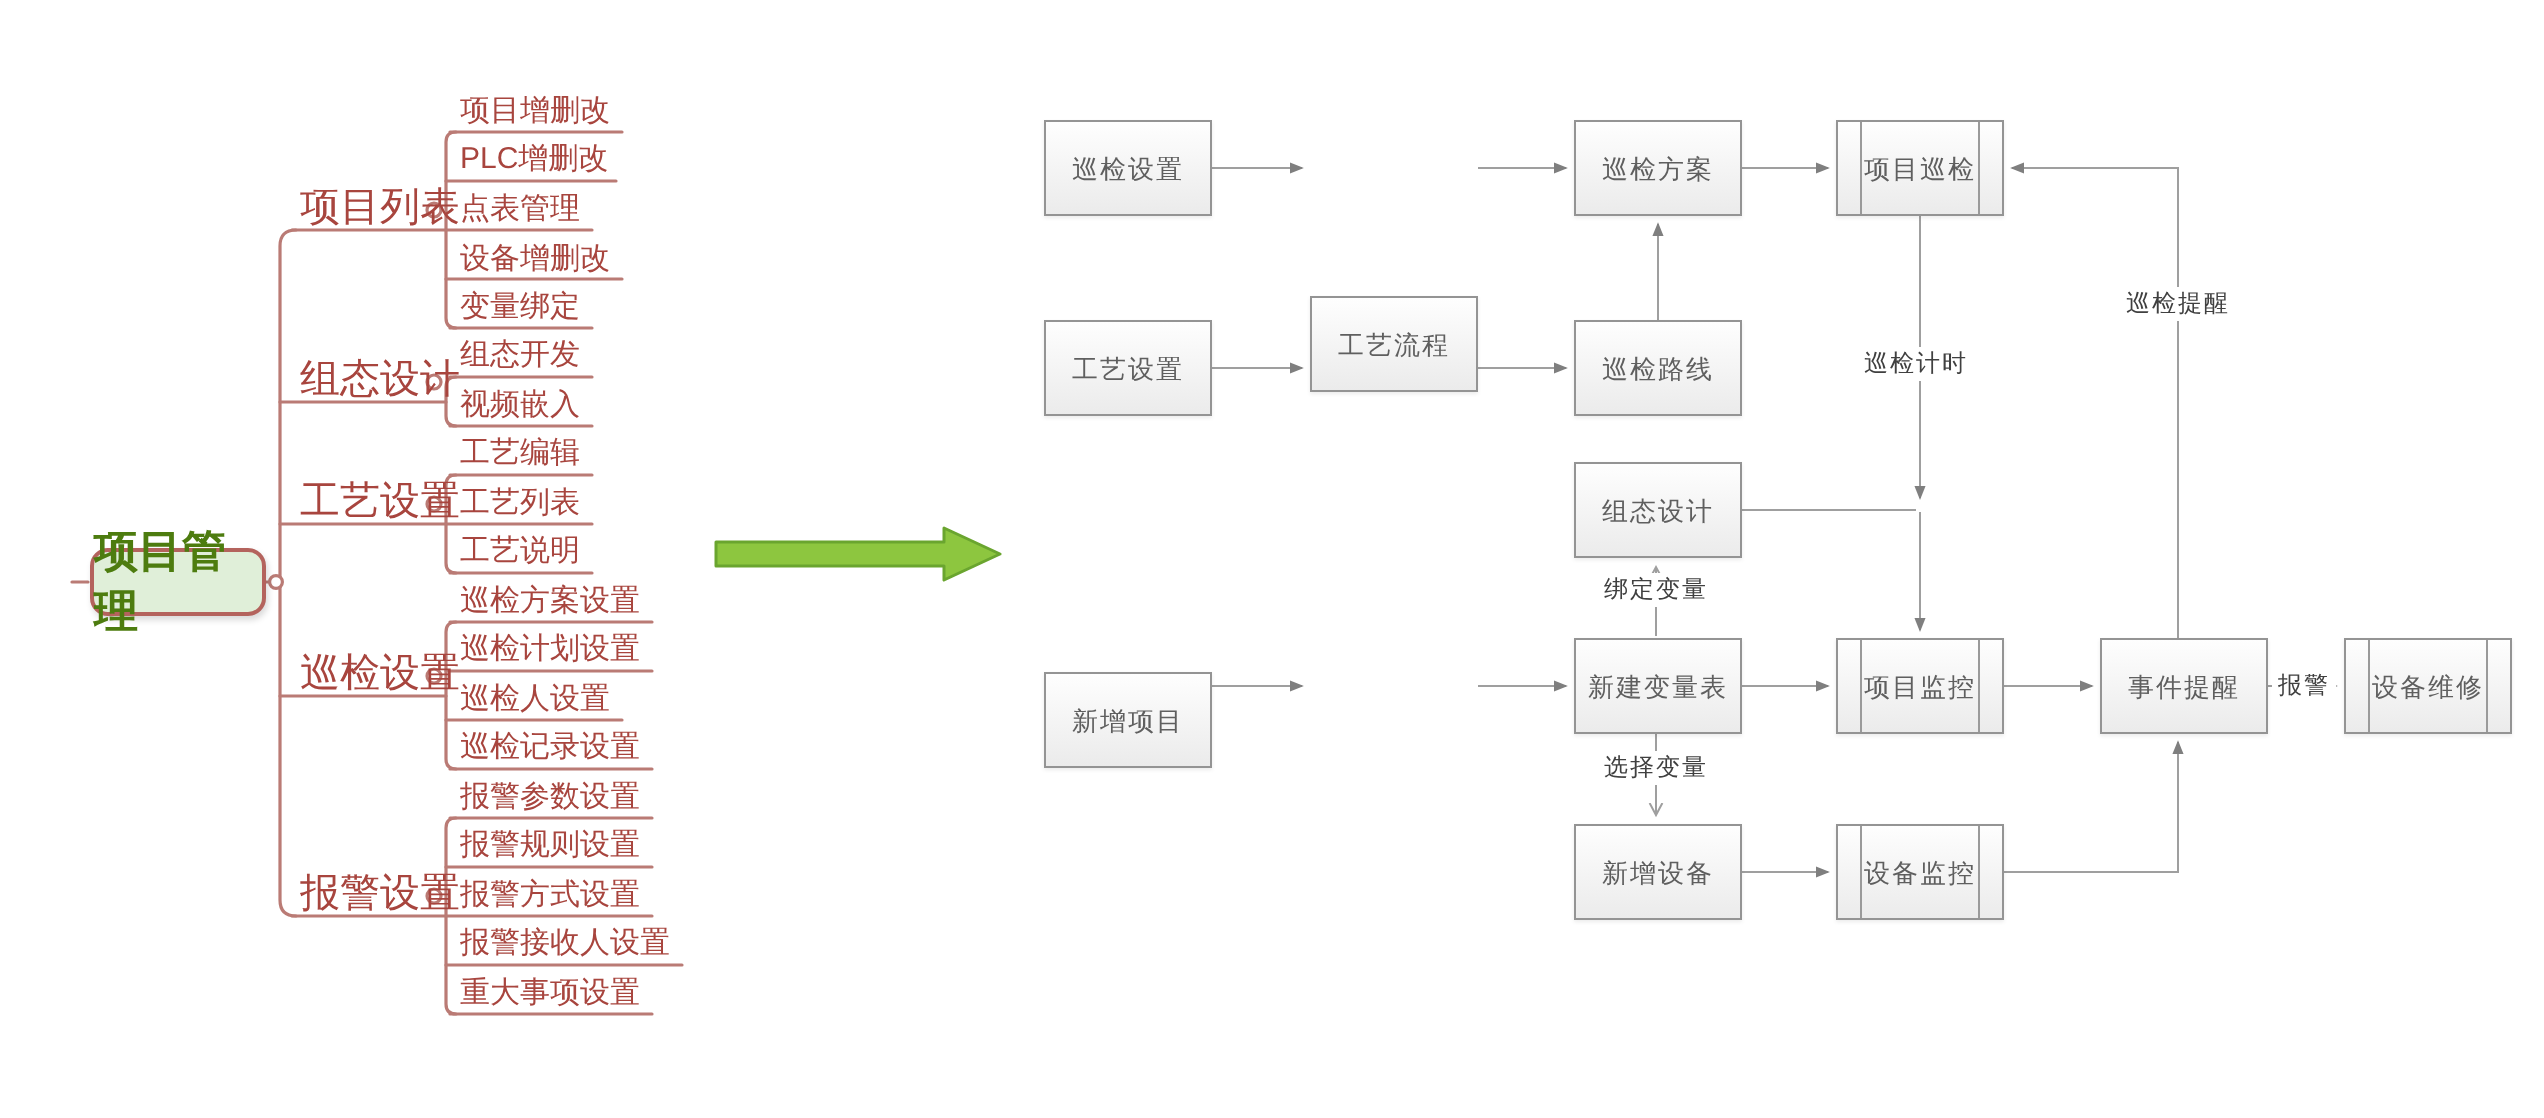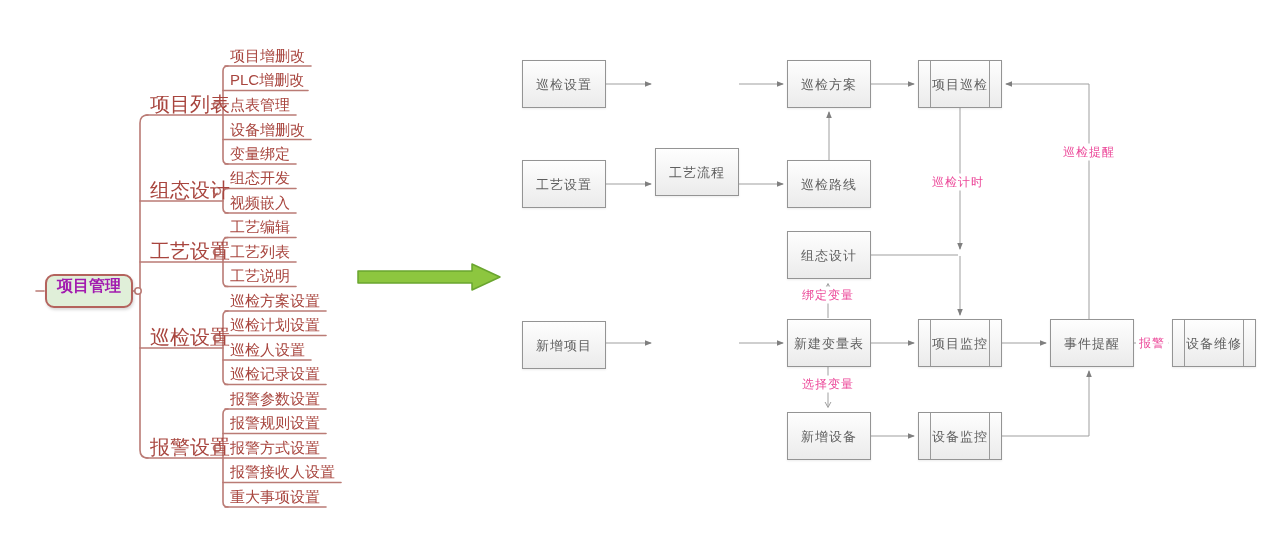--- a/index.html
+++ b/index.html
@@ -6,22 +6,22 @@
   .canvas{
     position:relative; width:1272px; height:559px; background:#ffffff;
     font-family:"Liberation Sans","DejaVu Sans",sans-serif; overflow:hidden;
   }
   .layer{position:absolute; left:0; top:0; width:1272px; height:559px;}
 
   
   .mm-root{
     position:absolute; left:45px; top:274px; width:88px; height:34px;
     background:#e0efd9; border:2px solid #b4635d; border-radius:9px;
-    display:flex; align-items:flex-start; justify-content:center;
-    font-size:16px; font-weight:bold; color:#a21caf; box-sizing:border-box;
+    display:flex; align-items:center; justify-content:center;
+    font-size:22px; font-weight:bold; color:#4d7c0f; box-sizing:border-box;
     box-shadow:1px 2px 3px rgba(0,0,0,.15);
   }
   .mm-branch{
     position:absolute; height:20px; line-height:20px; font-size:20px;
     color:#a8453e; white-space:nowrap;
   }
   .mm-leaf{
     position:absolute; height:20px; line-height:20px; font-size:15px;
     color:#a8453e; white-space:nowrap;
   }
@@ -41,21 +41,21 @@
     border-left:1px solid #9a9a9a;
   }
   .fc-box.double::after{
     content:""; position:absolute; right:11px; top:0; bottom:0; width:0;
     border-left:1px solid #9a9a9a;
   }
   .fc-label{
     position:absolute; transform:translate(-50%,-50%);
     background:#ffffff; padding:0 3px;
     font-family:Liberation Serif, serif;
-    font-size:12px; color:#ec4899; letter-spacing:1px; white-space:nowrap;
+    font-size:12px; color:#404040; letter-spacing:1px; white-space:nowrap;
   }
 </style>
 </head>
 <body>
 
 <div class="canvas">
 
   <svg class="layer" width="1272" height="559" viewBox="0 0 1272 559" xmlns="http://www.w3.org/2000/svg">
     <defs>
       <marker id="arrS" viewBox="0 0 8 8" refX="6.5" refY="4" markerWidth="7.5" markerHeight="7.5" orient="auto">
@@ -191,21 +191,21 @@
       <span>工艺流程</span>
     </div>
   <div class="fc-box" style="left:787px;top:160px">
       <span>巡检路线</span>
     </div>
 
   <div class="fc-box" style="left:787px;top:231px">
       <span>组态设计</span>
     </div>
 
-  <div class="fc-box" style="left:522px;top:321px">
+  <div class="fc-box" style="left:522px;top:336px">
       <span>新增项目</span>
     </div>
   <div class="fc-box" style="left:787px;top:319px">
       <span>新建变量表</span>
     </div>
   <div class="fc-box double" style="left:918px;top:319px">
       <span>项目监控</span>
     </div>
   <div class="fc-box" style="left:1050px;top:319px">
       <span>事件提醒</span>

